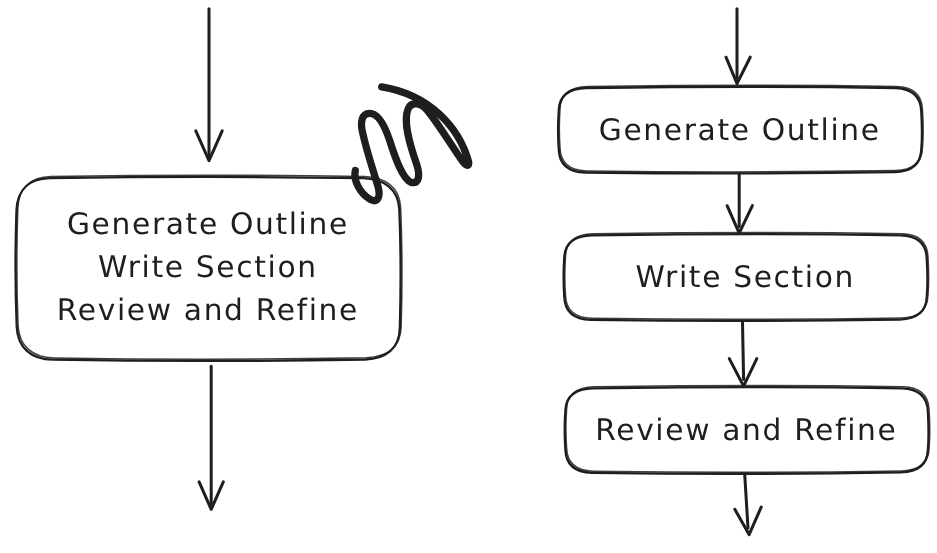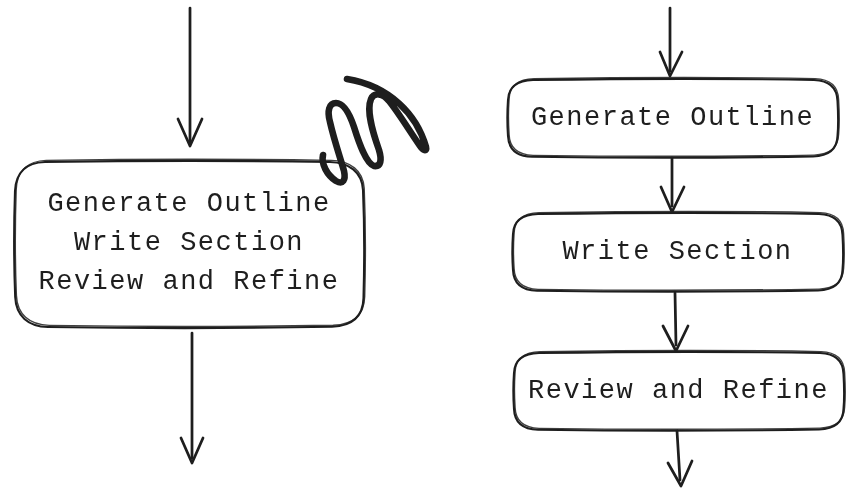--- a/index.html
+++ b/index.html
@@ -27,21 +27,20 @@
   .label {
     position: absolute;
     display: flex;
     align-items: center;
     justify-content: center;
     text-align: center;
     font-size: 27px;
     letter-spacing: 1.5px;
     line-height: 39px;
     white-space: nowrap;
-    font-family: Liberation Mono, monospace;
   }
   .label.multi { flex-direction: column; }
 </style>
 </head>
 <body>
 
 <div class="canvas">
 
   <svg class="strokes" width="852" height="503" viewBox="0 0 852 503">
 

